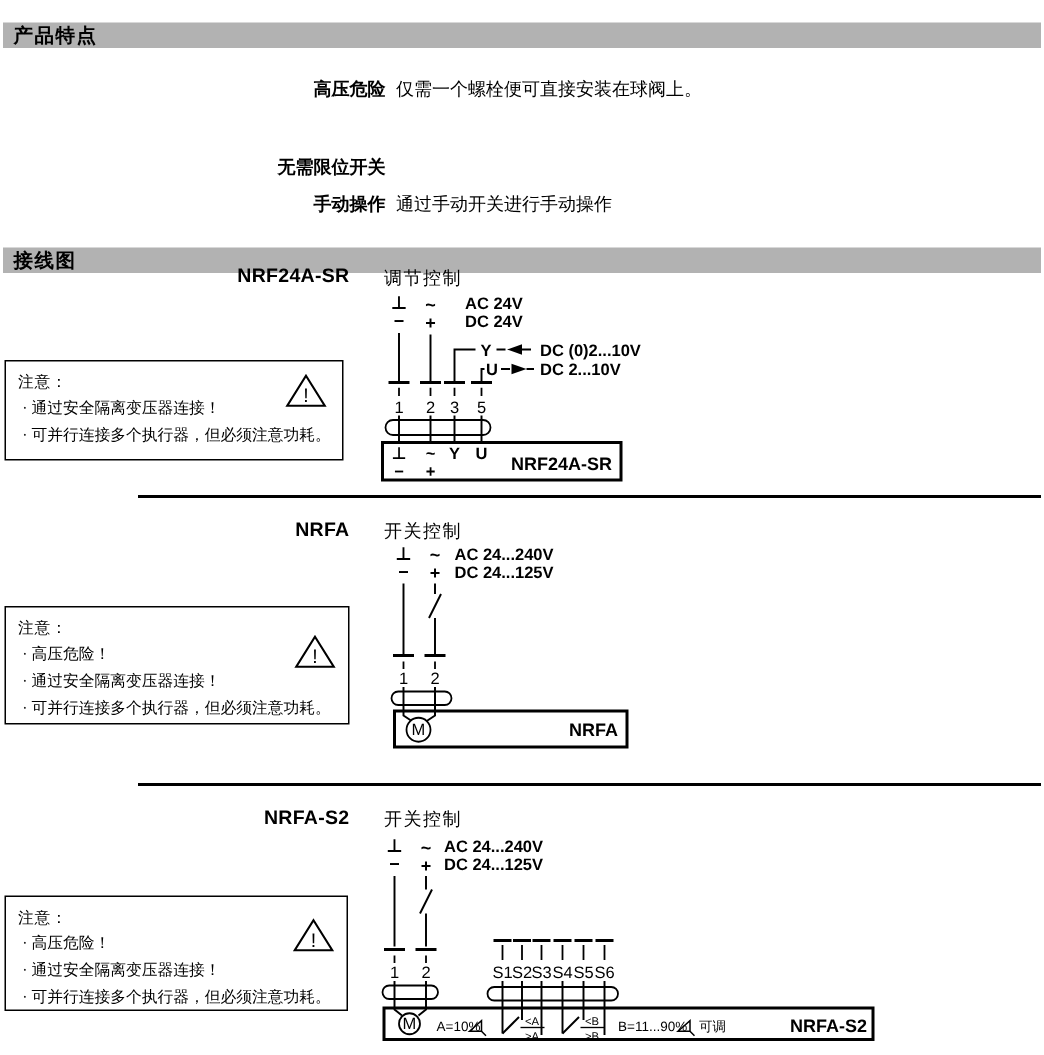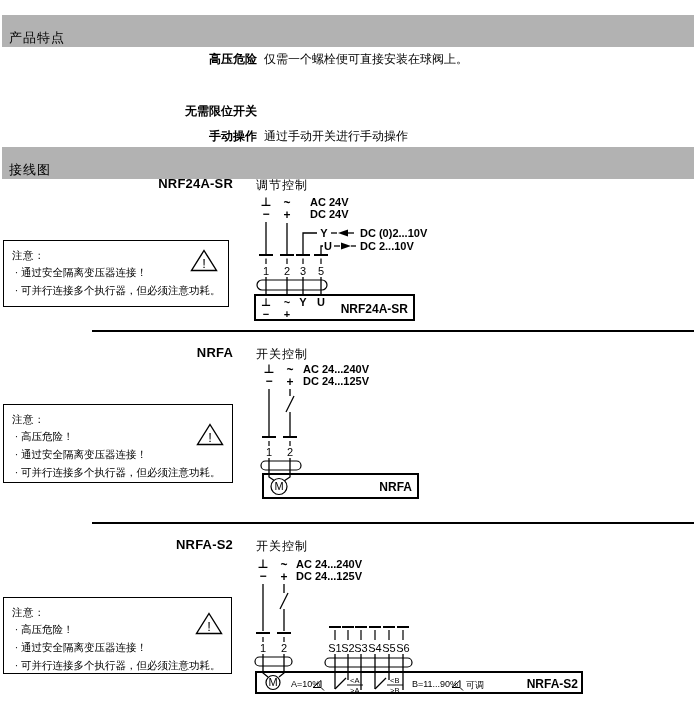--- a/index.html
+++ b/index.html
@@ -8,25 +8,25 @@
     --page-bg:#ffffff;
   }
   html,body{margin:0;padding:0;}
   body{
     width:696px;height:703px;position:relative;overflow:hidden;
     background:var(--page-bg);color:var(--ink);
     font-family:"Liberation Sans","DejaVu Sans",sans-serif;
   }
   .abs{position:absolute;}
   .section-bar{
-    position:absolute;left:2px;width:692px;height:32px;
+    position:absolute;left:2px;width:692px;height:17px;
     background:var(--header-bg);
-    display:flex;align-items:flex-end;
+    display:flex;align-items:flex-start;
     padding-left:7px;box-sizing:border-box;
-    font-size:13px;font-weight:normal;letter-spacing:1px;
+    font-size:13px;font-weight:bold;letter-spacing:1px;
   }
   .feat-row{position:absolute;left:0;width:696px;display:flex;font-size:12px;line-height:15px;}
   .feat-label{width:257px;text-align:right;font-weight:bold;flex:none;}
   .feat-text{margin-left:7px;}
   .model-name{position:absolute;left:0;width:233px;text-align:right;font-size:13px;font-weight:bold;letter-spacing:.2px;}
   .control-label{position:absolute;left:256px;font-size:12px;letter-spacing:1px;}
   .note-box{
     position:absolute;border:1px solid var(--ink);background:var(--page-bg);
     font-size:10.5px;line-height:18px;box-sizing:border-box;
     padding:5px 8px 0 8px;
@@ -70,21 +70,21 @@
   <div class="feat-text">仅需一个螺栓便可直接安装在球阀上。</div>
 </div>
 <div class="feat-row" style="top:97px;margin-top:32px;">
   <div class="feat-label">手动操作</div>
   <div class="feat-text">通过手动开关进行手动操作</div>
 </div>
 <div class="feat-row" style="top:104px;">
   <div class="feat-label">无需限位开关</div>
 </div>
 
-<div class="section-bar" style="top:147px;">
+<div class="section-bar" style="top:165px;">
   <span>接线图</span>
 </div>
 
 <div class="model-name" style="top:176px;">NRF24A-SR</div>
 <div class="control-label" style="top:177px;">调节控制</div>
 
 <div class="note-box" style="left:3px;top:240px;width:226px;height:67px;">
   <div class="note-title">注意：</div>
   <div class="note-line"><span class="bullet">·</span><span>通过安全隔离变压器连接！</span></div>
   <div class="note-line"><span class="bullet">·</span><span>可并行连接多个执行器，但必须注意功耗。</span></div>

